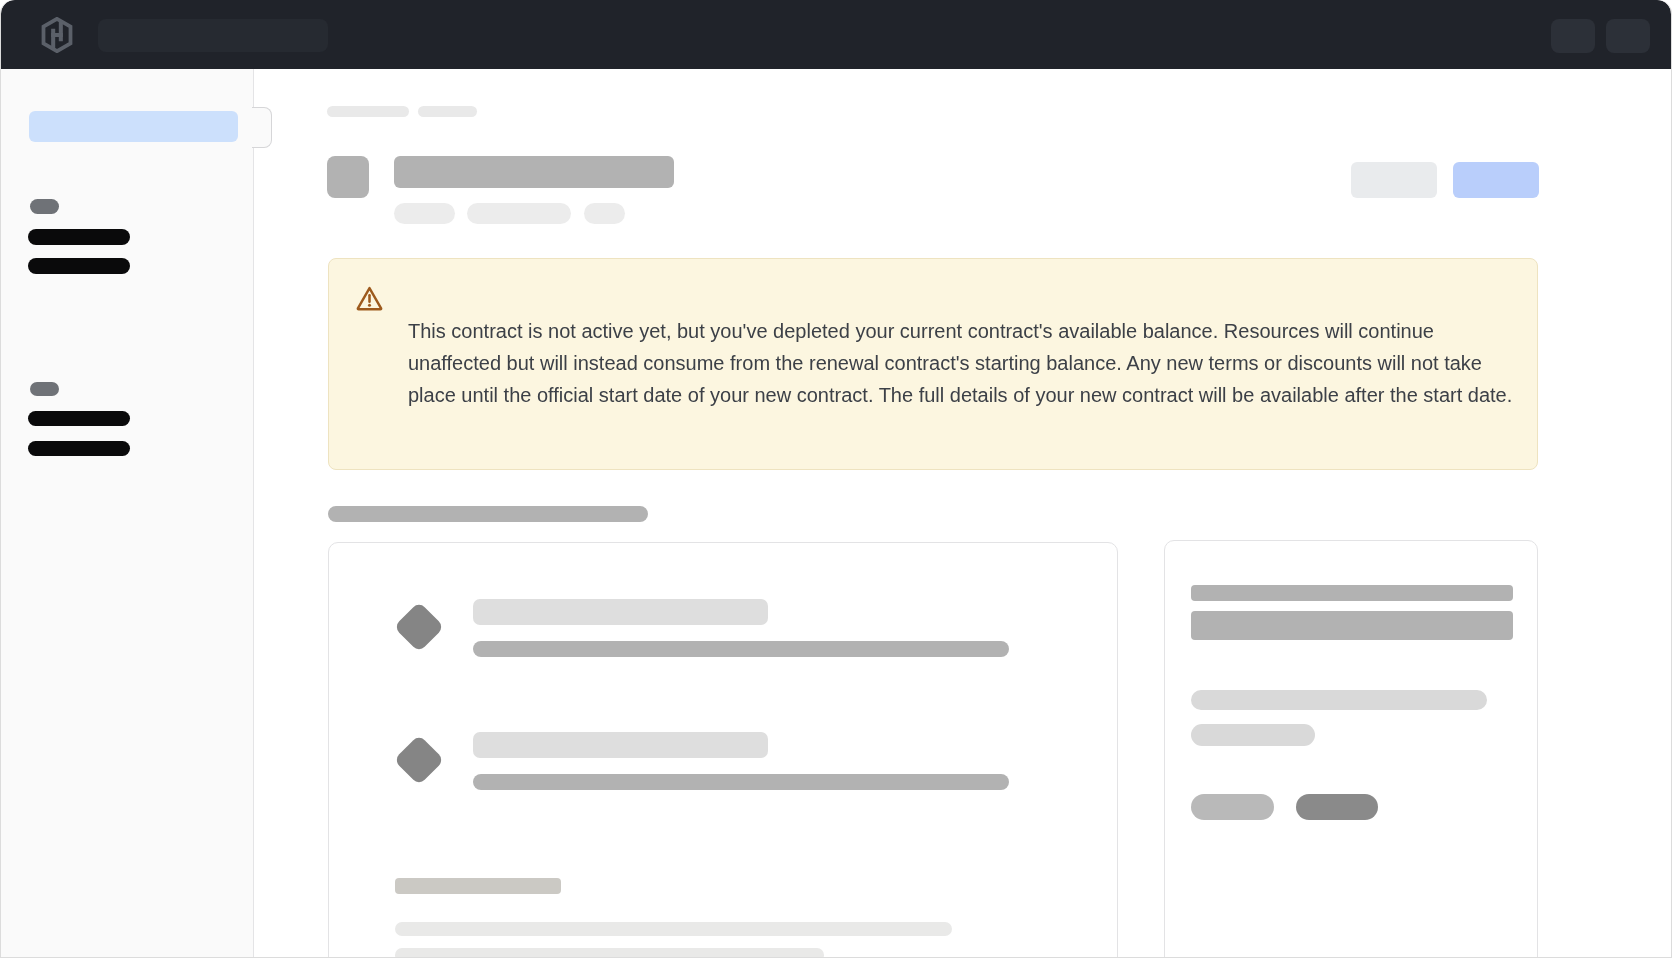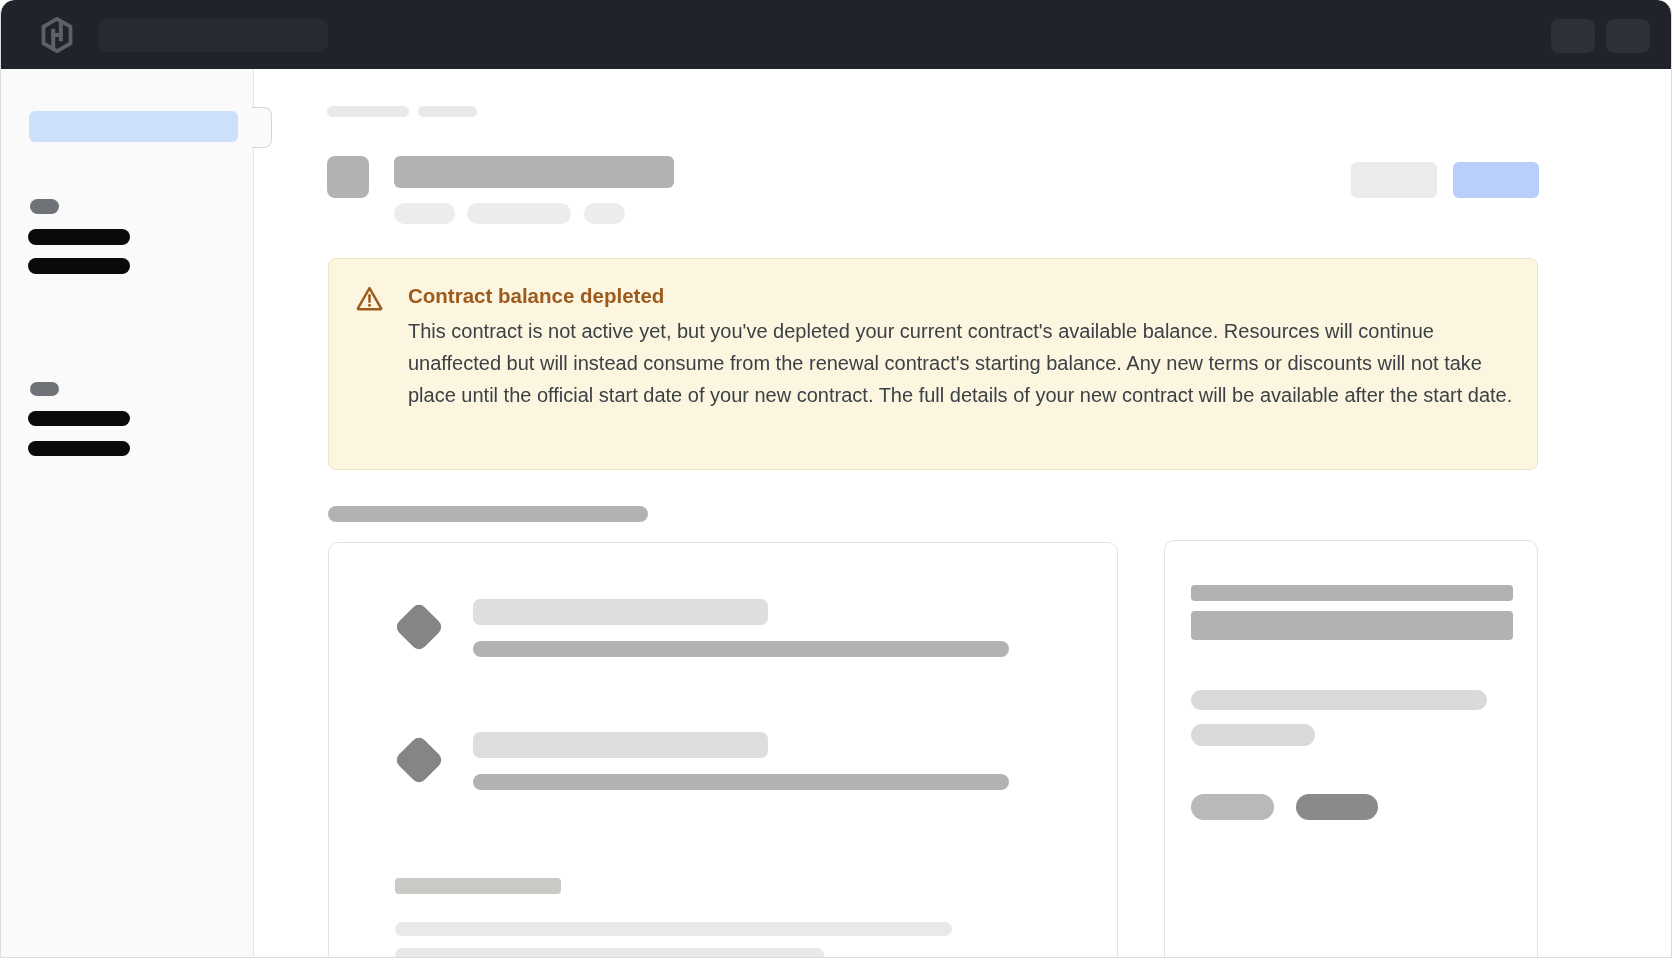--- a/index.html
+++ b/index.html
@@ -83,21 +83,20 @@
   <div class="abs pill sk-badge" style="left:583px;top:203px;width:41px;height:21px;"></div>
   <div class="abs btn-secondary"></div>
   <div class="abs btn-primary"></div>
 
   <div class="alert">
     <svg class="alert-icon" viewBox="0 0 24 24">
       <path d="M12 3.4 L21.6 20.1 Q21.9 20.9 21 20.9 L3 20.9 Q2.1 20.9 2.4 20.1 Z" fill="none" stroke="currentColor" stroke-width="2" stroke-linejoin="round"></path>
       <line x1="12" y1="9.3" x2="12" y2="14.6" stroke="currentColor" stroke-width="2.1" stroke-linecap="round"></line>
       <circle cx="12" cy="17.6" r="1.25" fill="currentColor"></circle>
     </svg>
-    <div class="alert-title">Contract balance depleted</div>
     <div class="alert-body">This contract is not active yet, but you've depleted your current contract's available balance. Resources will continue unaffected but will instead consume from the renewal contract's starting balance. Any new terms or discounts will not take place until the official start date of your new contract. The full details of your new contract will be available after the start date.</div>
   </div>
 
   <div class="abs pill sk-dark" style="left:327px;top:506px;width:320px;height:16px;"></div>
 
   <div class="card card-left">
     <div class="diamond" style="left:72px;top:66px;"></div>
     <div class="abs sk-mid" style="left:144px;top:56px;width:295px;height:26px;border-radius:7px;background:#dedede;"></div>
     <div class="abs pill sk-dark" style="left:144px;top:98px;width:536px;height:16px;"></div>
 

